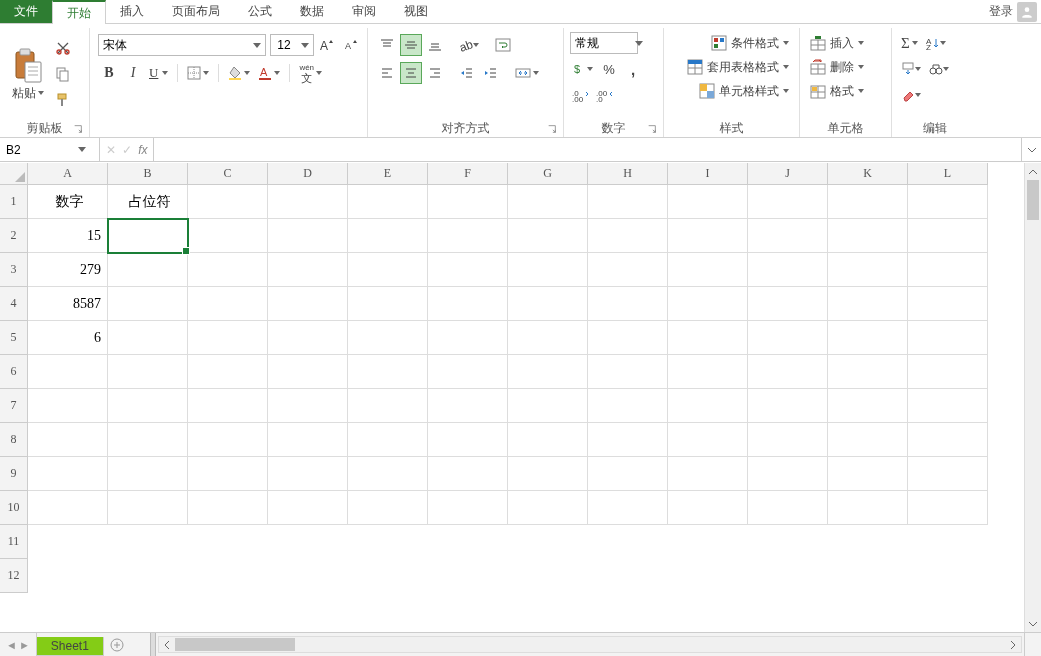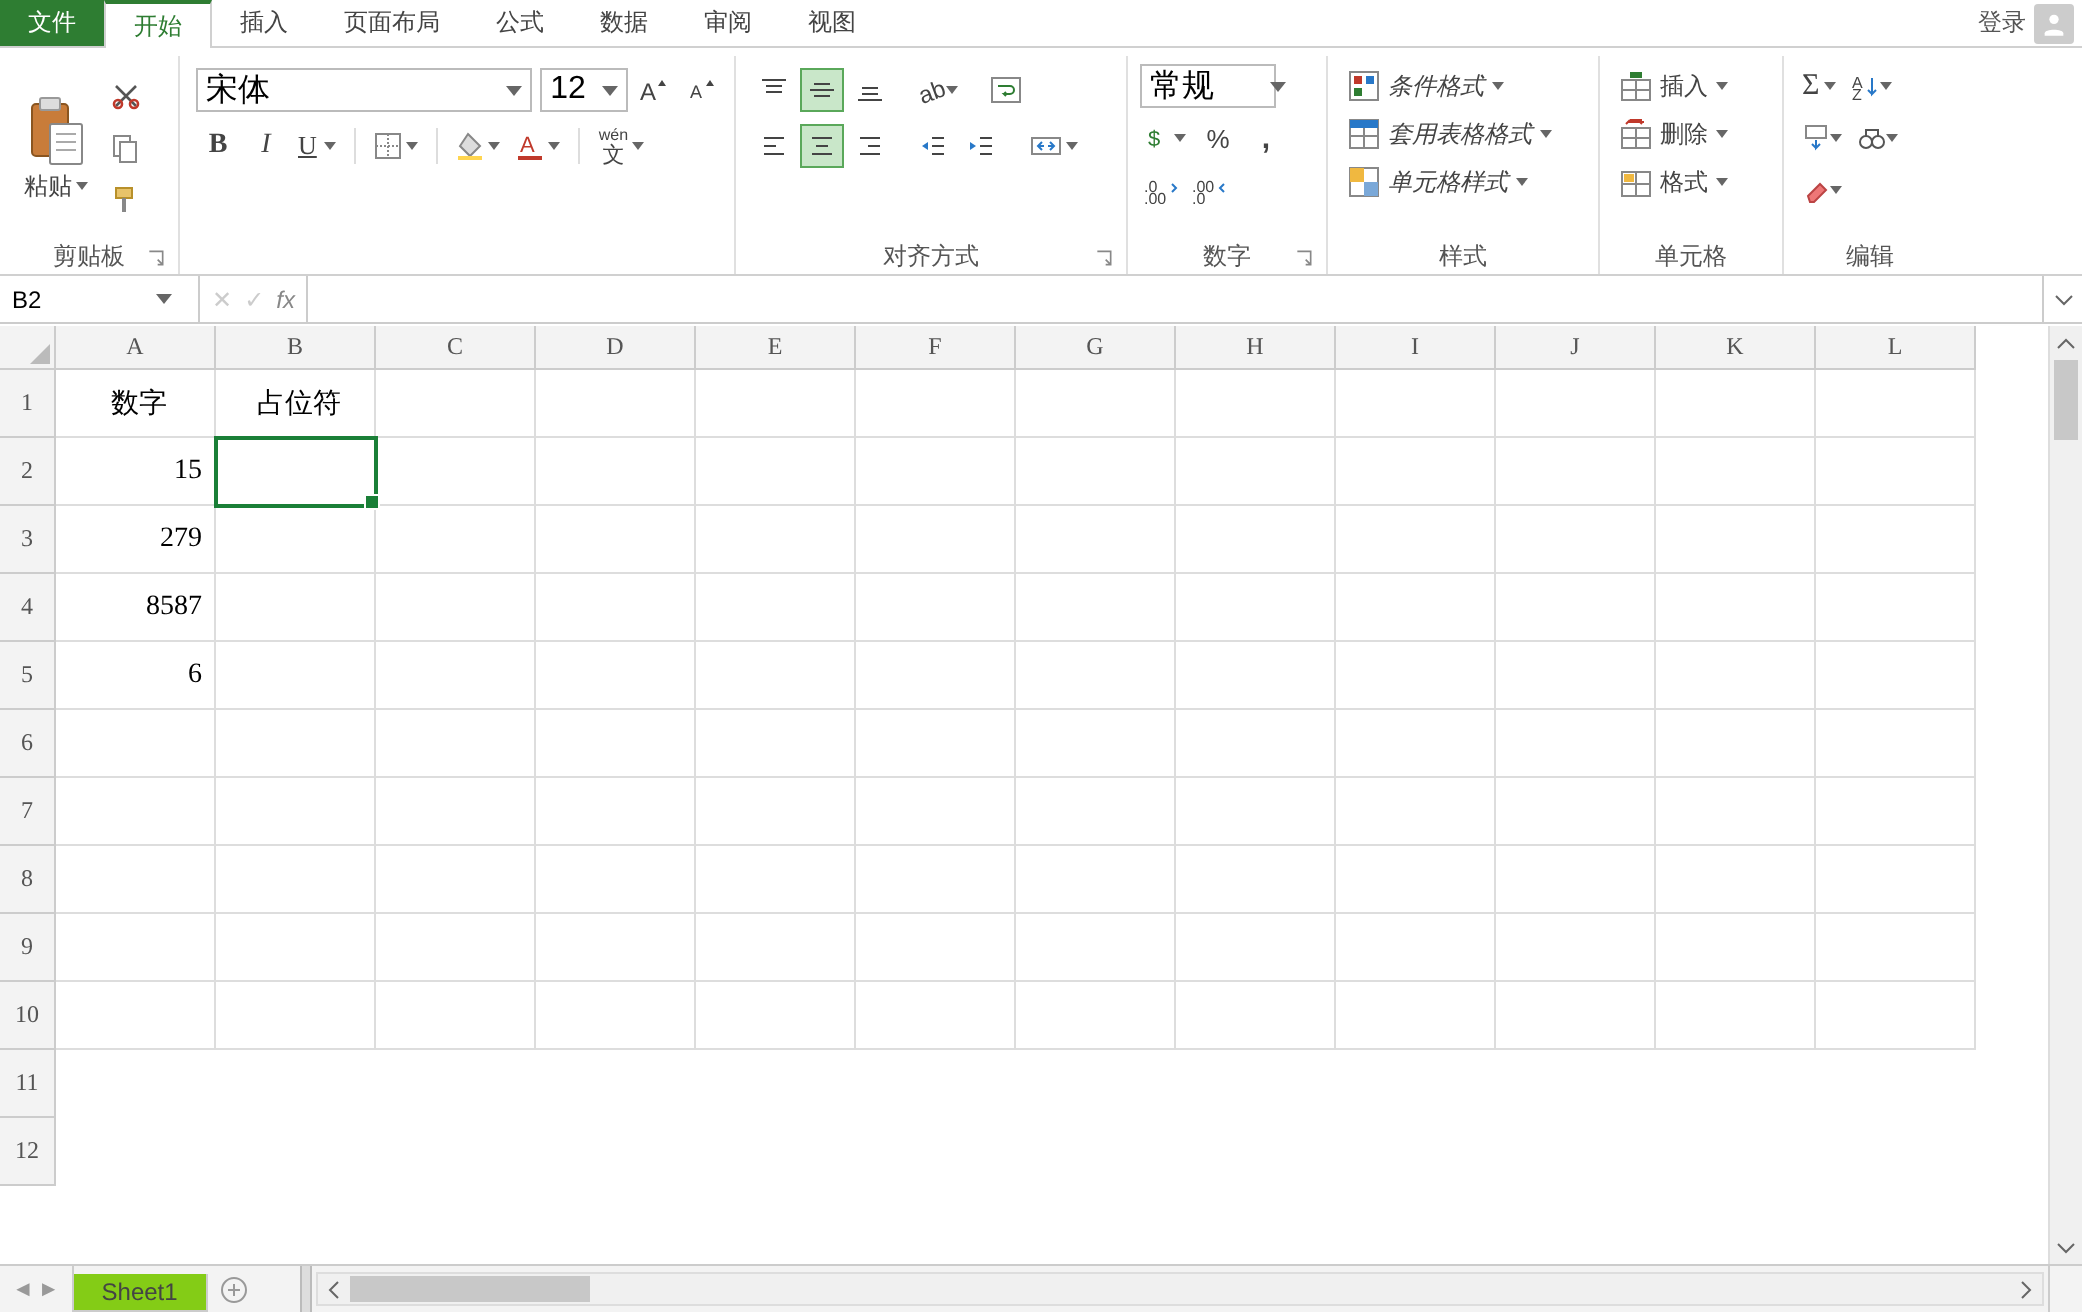--- a/index.html
+++ b/index.html
@@ -31,21 +31,21 @@
   .col { display:flex; flex-direction:column; gap:4px; padding:0 2px; }
   .row { display:flex; align-items:center; gap:2px; }
   .sbtn { width:22px; height:22px; display:flex; align-items:center; justify-content:center; cursor:pointer; border:1px solid transparent; }
   .sbtn.wide { width:auto; padding:0 2px; }
   .sbtn.sel { background:#c9e7c9; border:1px solid #5aa85a; }
   .sbtn svg { display:block; }
   .mbtn { height:22px; display:flex; align-items:center; gap:4px; padding:0 4px; cursor:pointer; white-space:nowrap; }
   .mbtn svg { display:block; }
 
   .combo { display:flex; align-items:center; border:1px solid #bbb; height:22px; background:#fff; }
-  .combo input { border:none; outline:none; font-size:16px; padding:0 4px; height:20px; background:transparent; }
+  .combo input { border:none; outline:none; font-size:12px; padding:0 4px; height:20px; background:transparent; }
   .combo .arrow, .arrowbtn { width:16px; height:20px; display:flex; align-items:center; justify-content:center; cursor:pointer; }
   .caret { width:0;height:0;border-left:4px solid transparent;border-right:4px solid transparent;border-top:5px solid #666; display:inline-block;}
   .caret.sm { border-left-width:3px; border-right-width:3px; border-top-width:4px; }
 
   .ribbon-collapse { position:absolute; right:6px; bottom:4px; cursor:pointer; width:20px; height:16px; display:flex; align-items:center; justify-content:center; }
 
   
   .formula-bar { display:flex; align-items:stretch; height:24px; border-bottom:1px solid #ccc; }
   .name-box { width:100px; border-right:1px solid #ccc; display:flex; align-items:center; }
   .name-box input { border:none; outline:none; width:74px; padding:0 6px; font-size:12px; }
@@ -383,21 +383,21 @@
     </div>
     <div class="group-label">
         <span>数字</span>
       <span class="launcher"><svg viewBox="0 0 12 12">
             <path d="M2 2h8v8M7 7l3 3M10 7v3h-3"></path>
           </svg></span>
     </div>
   </div>
 
   <div class="group" style="width:136px">
-    <div class="group-body" style="flex-direction:column;align-items:flex-start;gap:2px;padding:4px 6px;font-style:italic;">
+    <div class="group-body" style="flex-direction:column;align-items:flex-end;gap:2px;padding:4px 6px;">
       <div class="mbtn">
         <svg width="16" height="16">
             <rect x="1" y="1" width="14" height="14" fill="none" stroke="#888"></rect>
             <rect x="3" y="3" width="4" height="4" fill="#c0392b"></rect>
             <rect x="9" y="3" width="4" height="4" fill="#2878c8"></rect>
             <rect x="3" y="9" width="4" height="4" fill="#2e7d32"></rect>
           </svg>
         <span>条件格式</span>
           <span class="caret sm"></span>
       </div>

